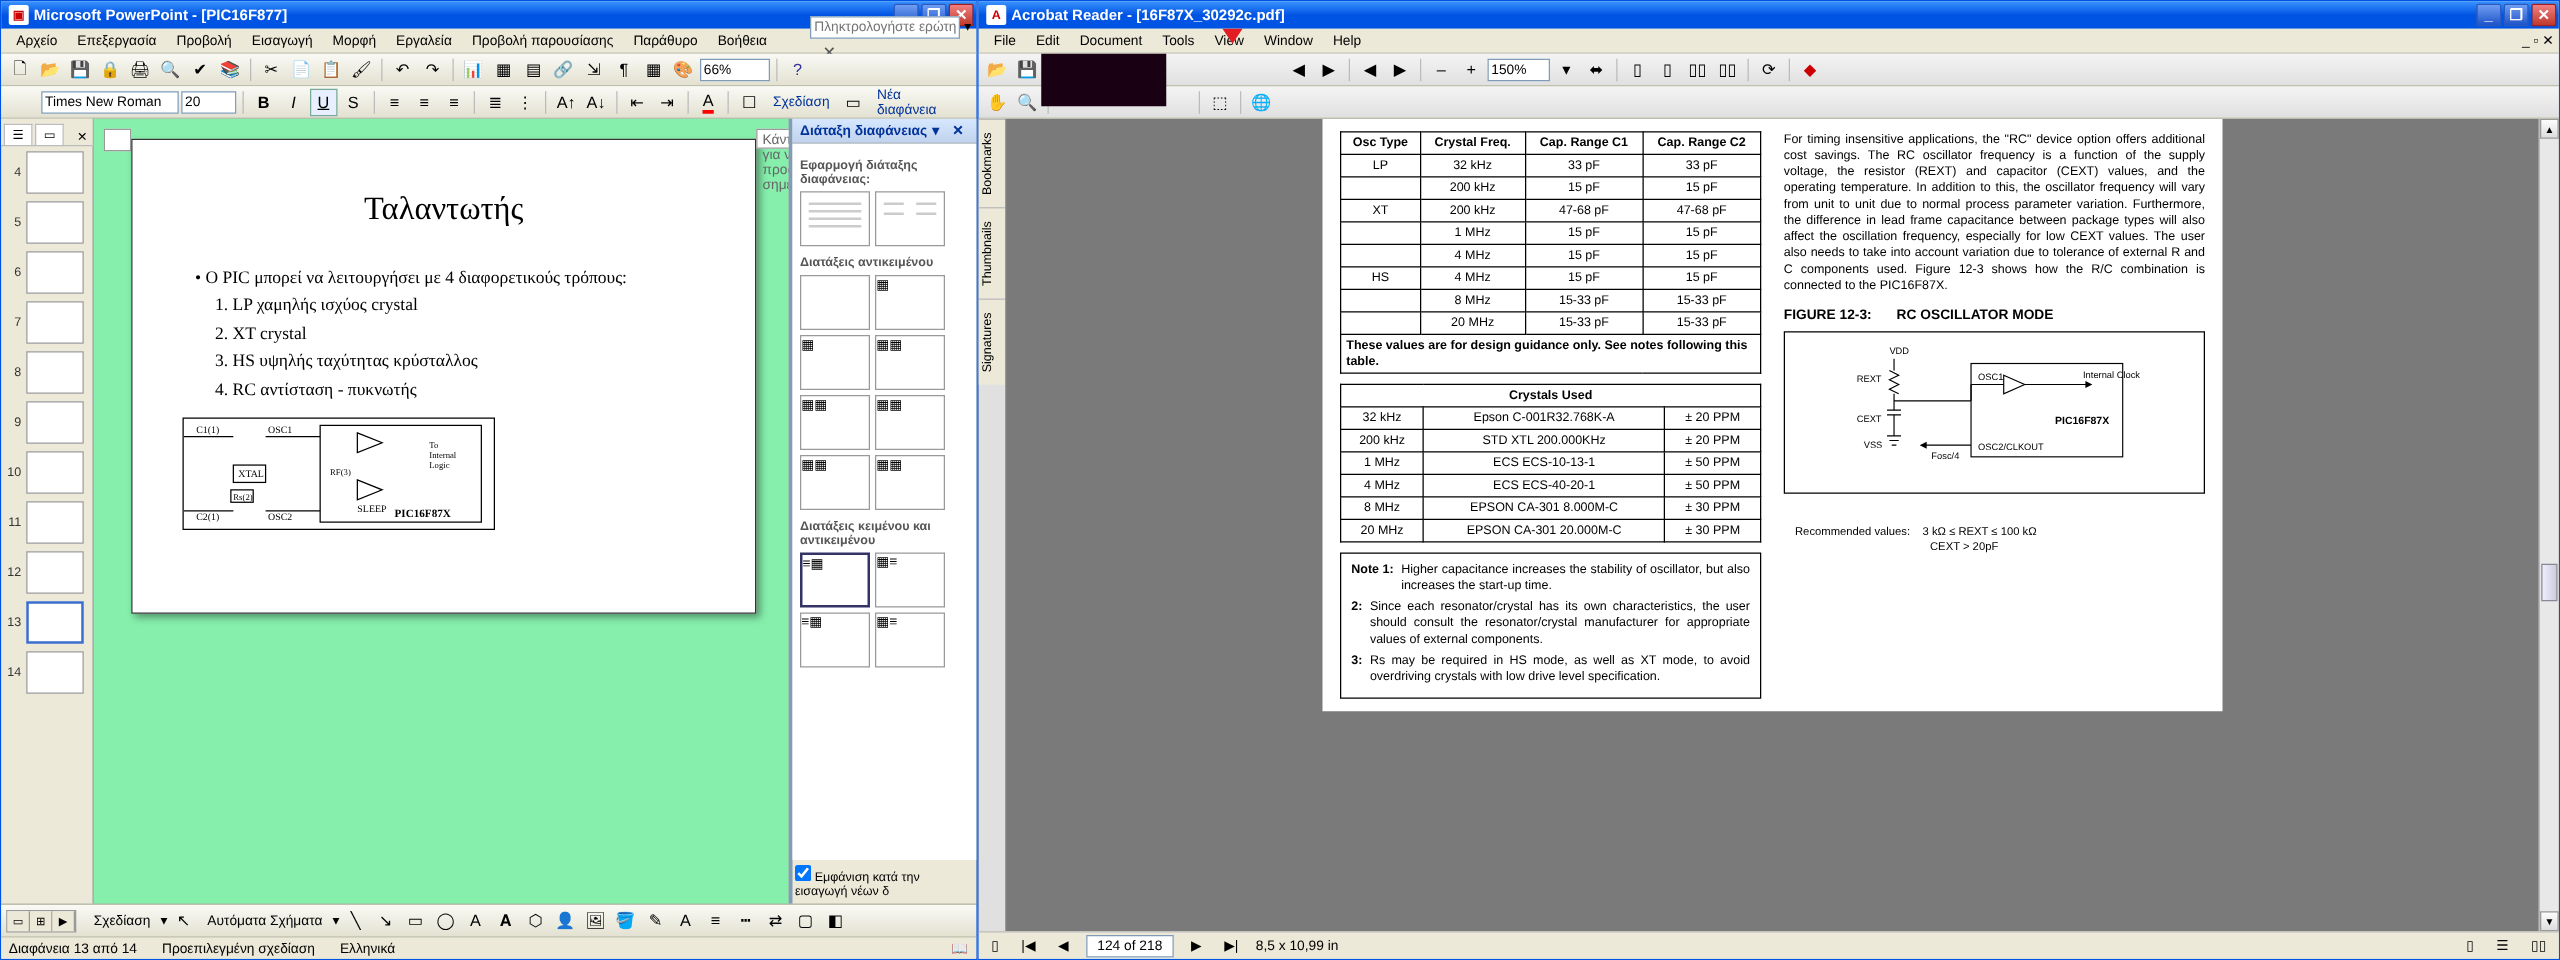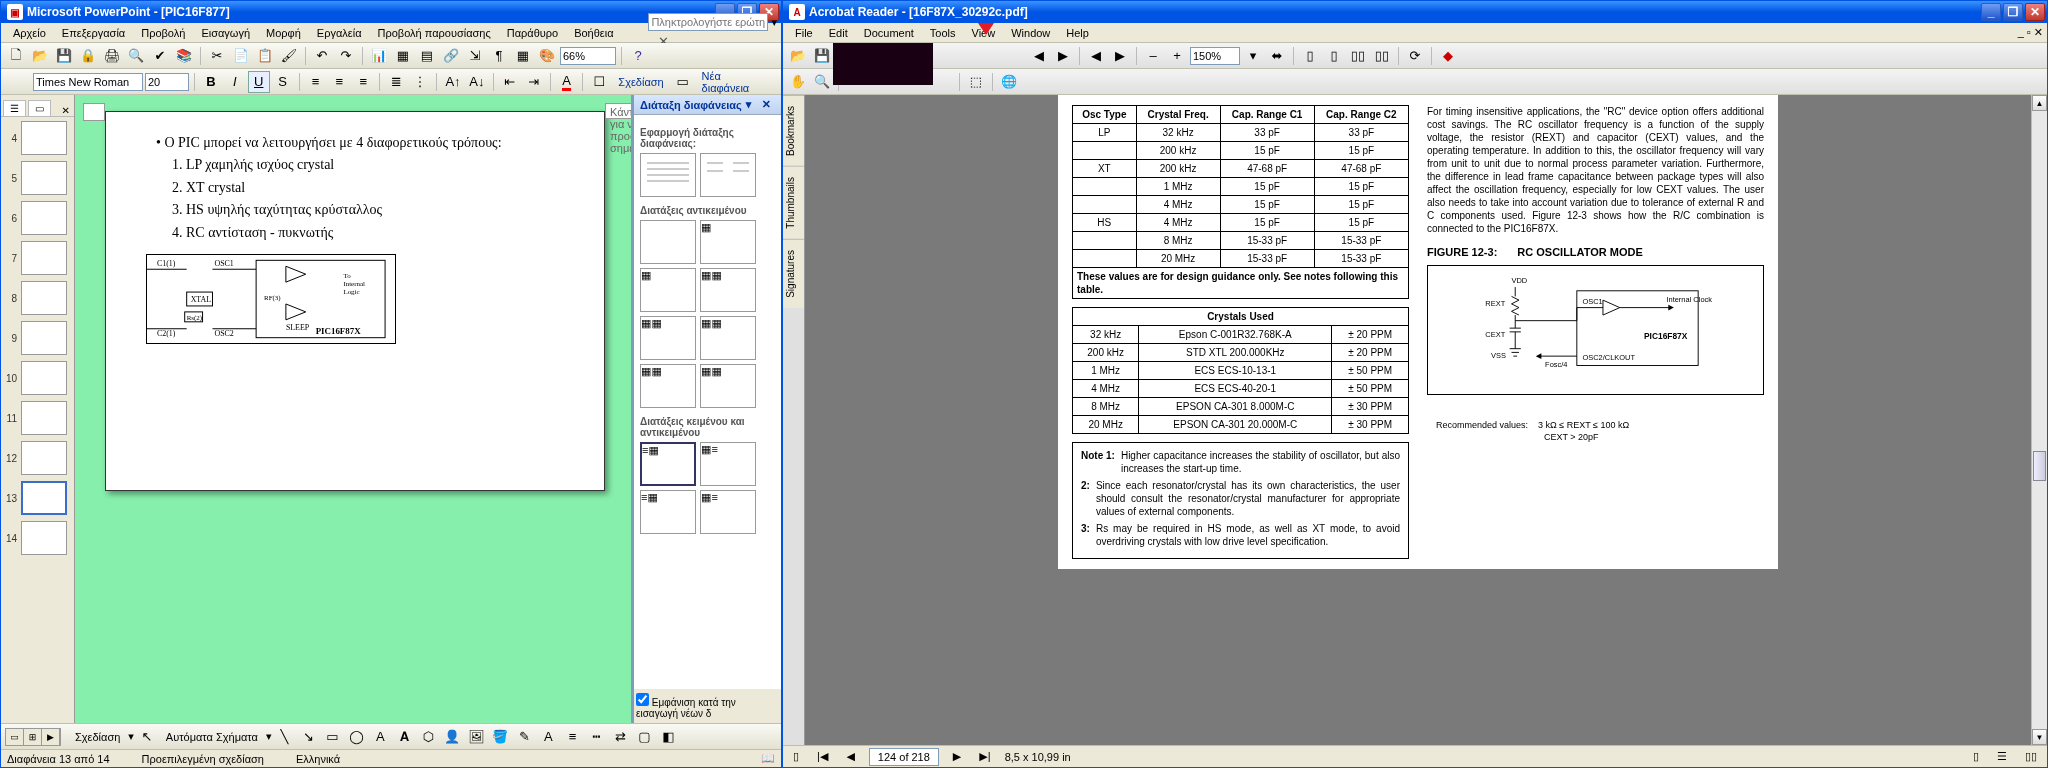--- a/index.html
+++ b/index.html
@@ -41,21 +41,21 @@
   .task-pane { width: 150px; background: #ece9d8; border-left: 3px solid #7f9db9; display: flex; flex-direction: column; font-size: 11px; }
   .tp-header { background: linear-gradient(#d6e7ff,#c1d2ee); padding: 3px 6px; display: flex; align-items: center; font-weight: bold; color: #003399; border-bottom:1px solid #9ab;}
   .tp-close { margin-left: auto; cursor: pointer; padding: 0 4px; }
   .tp-body { flex: 1; padding: 6px; overflow-y: auto; background: #fff; }
   .tp-label { font-weight: bold; margin: 6px 0 4px; color: #555; font-size: 10px; }
   .layout-grid { display: flex; flex-wrap: wrap; gap: 4px; margin-bottom: 8px; }
   .layout-thumb { width: 56px; height: 44px; border: 1px solid #999; background: white; cursor: pointer; position: relative; }
   .layout-thumb.selected { border: 2px solid #336; }
   .layout-thumb .ln { position:absolute; background:#ccc; height:2px; left:6px; right:6px; }
   .tp-check { padding: 4px 2px; font-size: 10px; }
-  .statusbar { height: 18px; background: #ece9d8; border-top: 1px solid #c0c0b0; display: flex; align-items: center; padding: 0 6px; gap: 32px; font-size: 11px; }
+  .statusbar { height: 18px; background: #ece9d8; border-top: 1px solid #c0c0b0; display: flex; align-items: center; padding: 0 6px; gap: 20px; font-size: 11px; }
 
   
   .acro-toolbar { background: linear-gradient(#f4f4f4,#e0e0e0); }
   .acro-content { flex: 1; display: flex; background: #7a7a7a; min-height: 0; }
   .acro-navtabs { width: 22px; background: #e0e0e0; display: flex; flex-direction: column; border-right: 1px solid #999; }
   .acro-navtab { writing-mode: vertical-rl; transform: rotate(180deg); padding: 10px 2px; font-size: 10px; border-bottom: 1px solid #bbb; cursor: pointer; background: #ece9d8; }
   .acro-page { flex: 1; background: #7a7a7a; overflow: auto; padding: 0 10px; }
   .pdf-page { background: white; margin: 0 auto; width: 720px; padding: 10px 14px; font-family: Arial, sans-serif; font-size: 11px; line-height: 1.3; display: flex; gap: 18px; }
   .pdf-col { flex: 1; }
   table.data { border-collapse: collapse; width: 100%; font-size: 10px; margin-bottom: 8px; }
@@ -231,20 +231,21 @@
               <div class="sp-num">14</div>
               <div class="sp-mini"></div>
             </div>
           </div>
     </div>
 
     <div class="editor-area">
       <div class="ruler">|2| |1| | | |1| |2| |3| |4| |5| |6| |7| |8| |9| |10| |11| |12|</div>
       <div class="slide-stage">
         <div class="slide">
+          <h1>Ταλαντωτής</h1>
           <ul>
                 <li>Ο PIC μπορεί να λειτουργήσει με 4 διαφορετικούς τρόπους:</li>
               </ul>
           <ol id="slide-items">
                 <li>LP χαμηλής ισχύος crystal</li>
                 <li>XT         crystal</li>
                 <li>HS     υψηλής ταχύτητας κρύσταλλος</li>
                 <li>RC        αντίσταση - πυκνωτής</li>
               </ol>
           <div class="slide-diagram">

